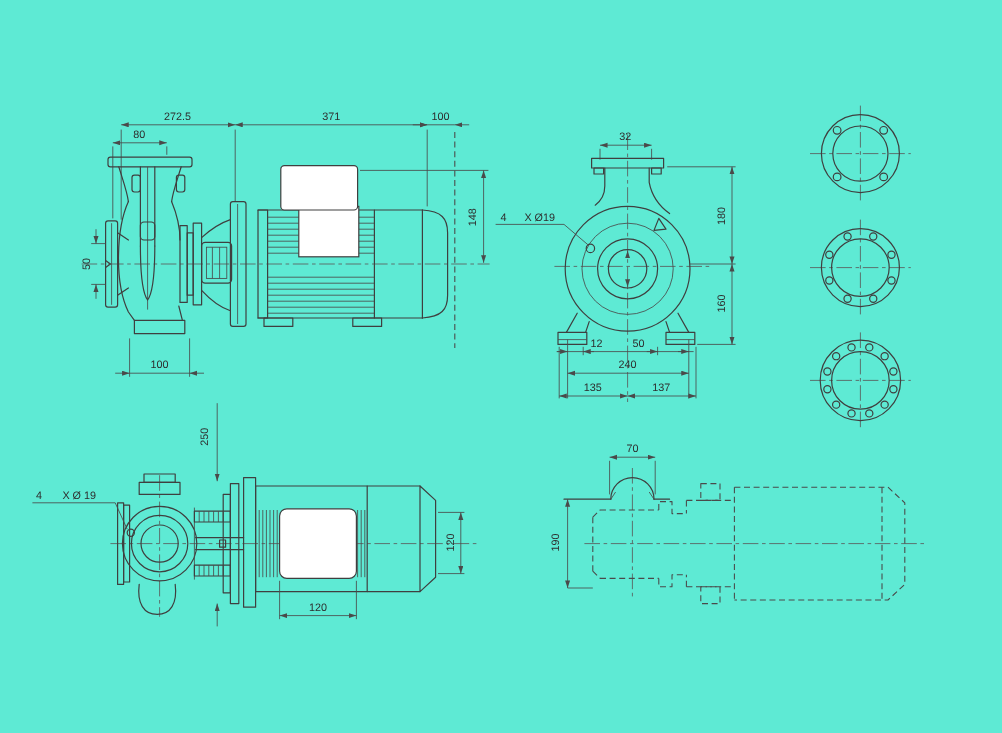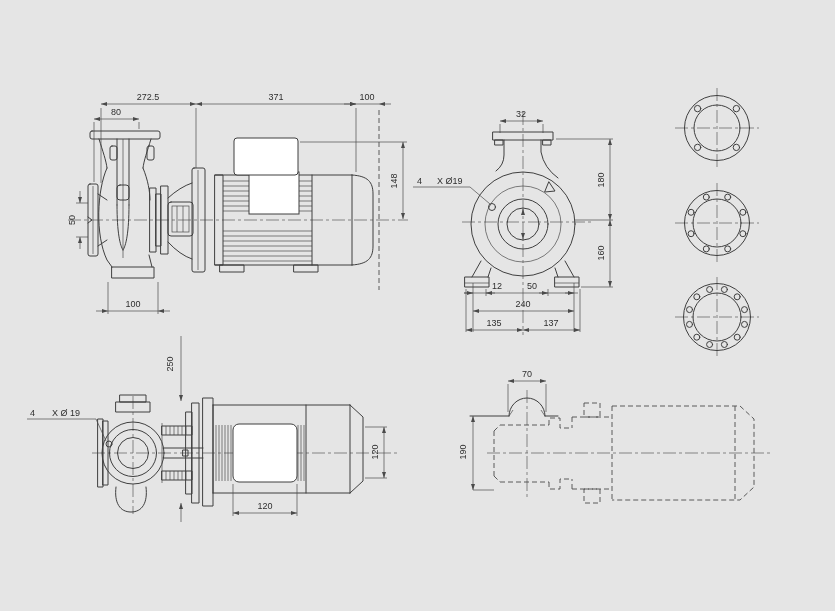--- a/index.html
+++ b/index.html
@@ -1,16 +1,16 @@
 <!DOCTYPE html>
 <html><head>
 <meta charset="utf-8">
 <style>
   html,body{margin:0;padding:0;background:#ffffff;}
-  #canvas{width:835px;height:611px;background:#e5e5e5;position:relative;overflow:hidden;}
+  #canvas{width:835px;height:611px;background:#5eead4;position:relative;overflow:hidden;}
   svg{display:block;}
   .out{stroke:#3f3f3f;stroke-width:1;fill:none;stroke-linecap:round;stroke-linejoin:round;}
   .outf{stroke:#3f3f3f;stroke-width:1;fill:#ffffff;}
   .thin{stroke:#4a4a4a;stroke-width:.7;fill:none;}
   .cl{stroke:#5a5a5a;stroke-width:.7;fill:none;stroke-dasharray:13 3 3 3;}
   .dash{stroke:#4a4a4a;stroke-width:.9;fill:none;stroke-dasharray:5 3;stroke-linejoin:round;}
   .dim{stroke:#4a4a4a;stroke-width:.7;fill:none;}
   text{font-family:"Liberation Sans","DejaVu Sans",sans-serif;font-size:9px;fill:#2e2e2e;}
 </style>
 </head>

